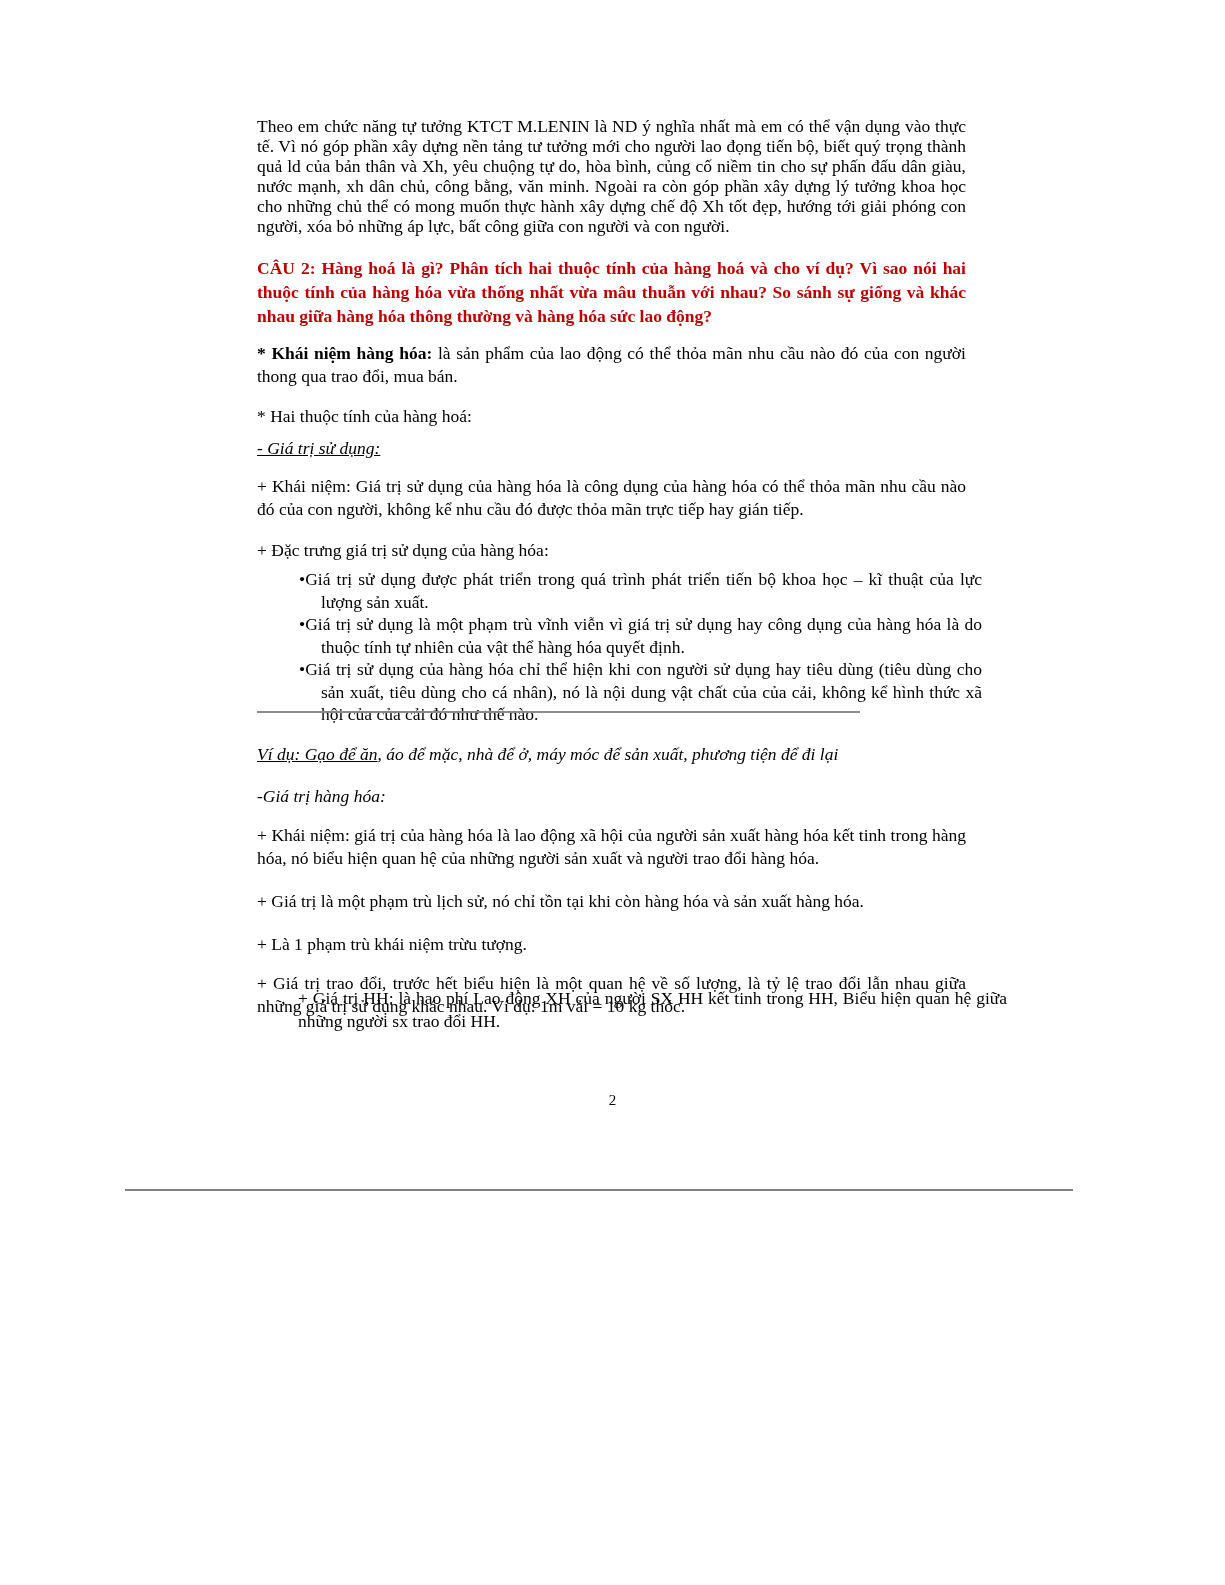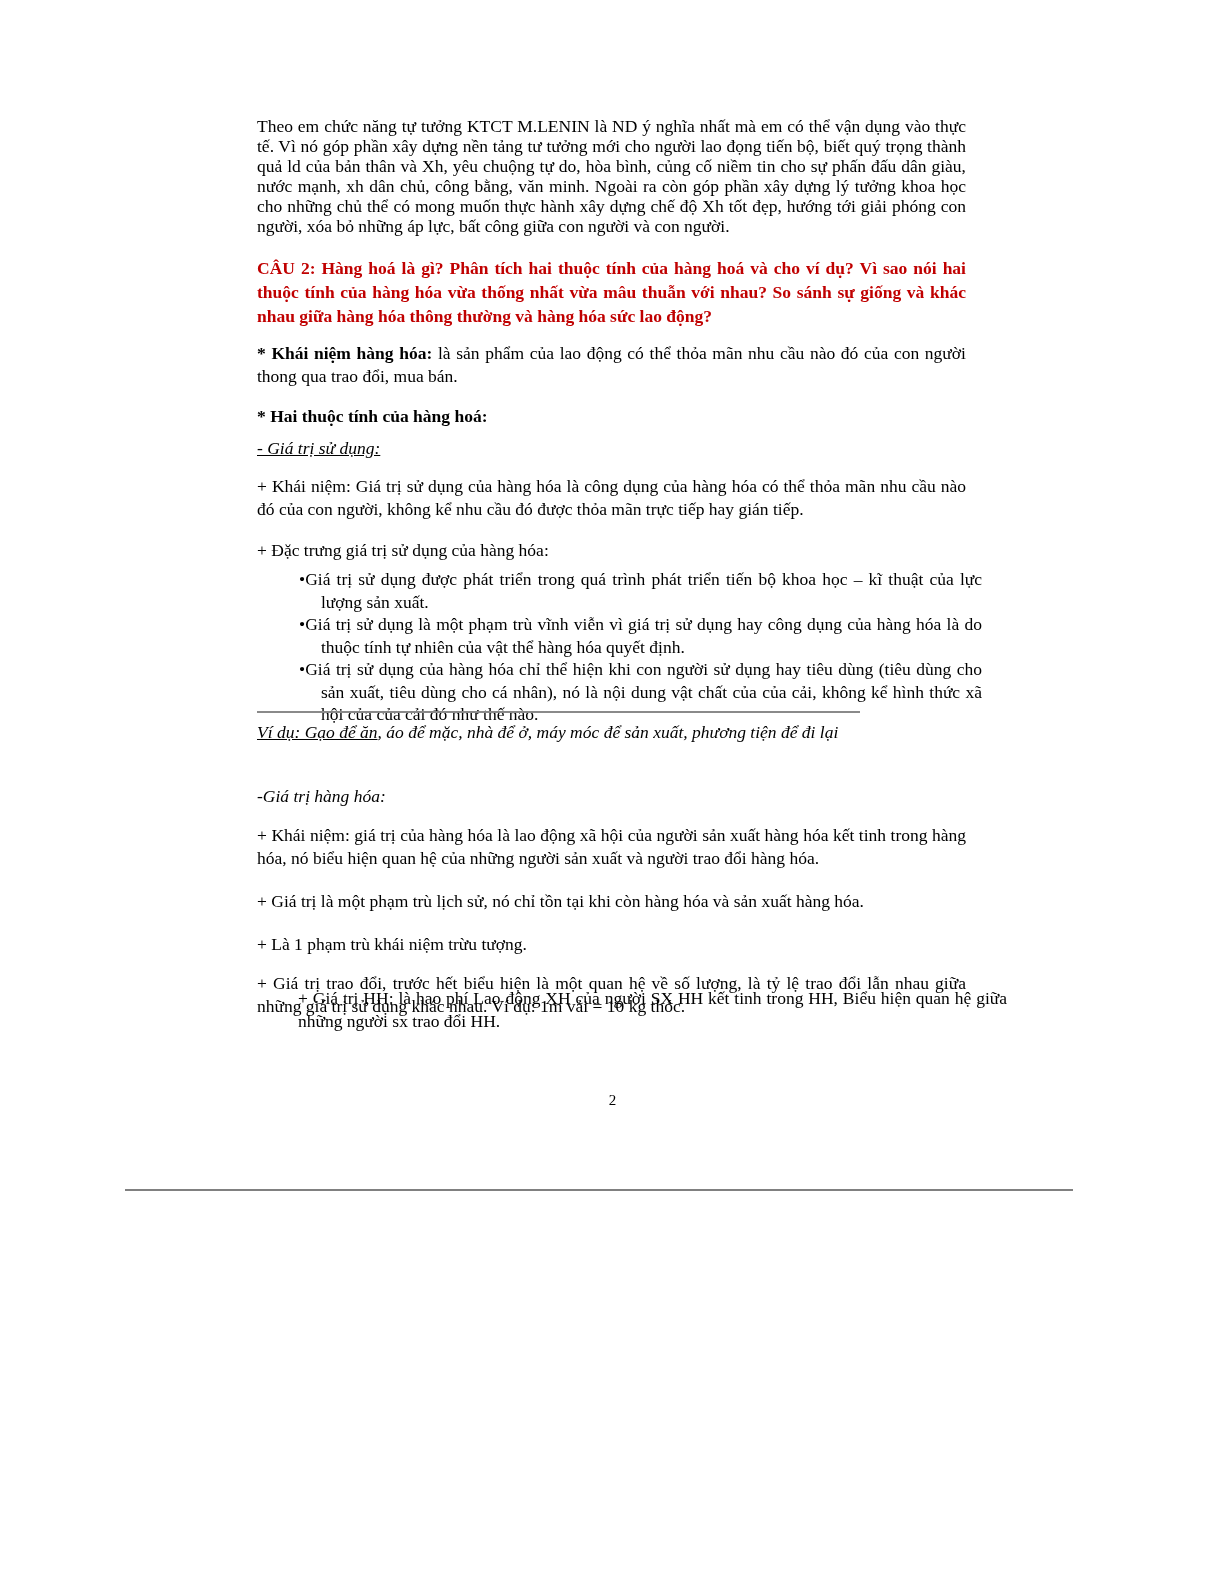--- a/index.html
+++ b/index.html
@@ -17,32 +17,32 @@
     left: 257px;
     width: 709px;
     font-size: 17.5px;
     line-height: 23px;
   }
   .justify { text-align: justify; }
   .intro { top: 98px; line-height: 20.1px; }
   .q-heading { top: 238px; line-height: 24.4px; font-weight: bold; color: #c00000; }
   .def { top: 324px; }
   .def .lead { font-weight: bold; }
-  .two-attr { top: 387px; font-weight: bold; }
+  .two-attr { top: 387px; font-weight: normal; }
   .uv-head { top: 419px; font-style: italic; text-decoration: underline; }
   .uv-def { top: 457px; }
   .uv-traits { top: 521px; }
   .bullets { top: 552px; line-height: 22.5px; margin: 16px; padding: 0; list-style: none; }
   .bullets li { padding-left: 48px; text-indent: -22px; text-align: justify; }
   .bullets li::before { content: "\2022"; }
   .rule-thin {
     position: absolute; left: 257px; top: 711px; width: 603px; height: 2px;
     background: #8a8a8a;
   }
-  .example { top: 703px; font-style: italic; }
+  .example { top: 725px; font-style: italic; }
   .example .u { text-decoration: underline; }
   .val-head { top: 767px; font-weight: normal; font-style: italic; }
   .val-def { top: 806px; }
   .val-hist { top: 872px; }
   .val-abs { top: 915px; }
   .val-exch { top: 954px; }
   .val-hh { top: 969px; margin-left: 41px; }
   .page-num {
     position: absolute; left: 0; top: 1090px; width: 1225px;
     text-align: center; font-size: 15px; line-height: 20px;

